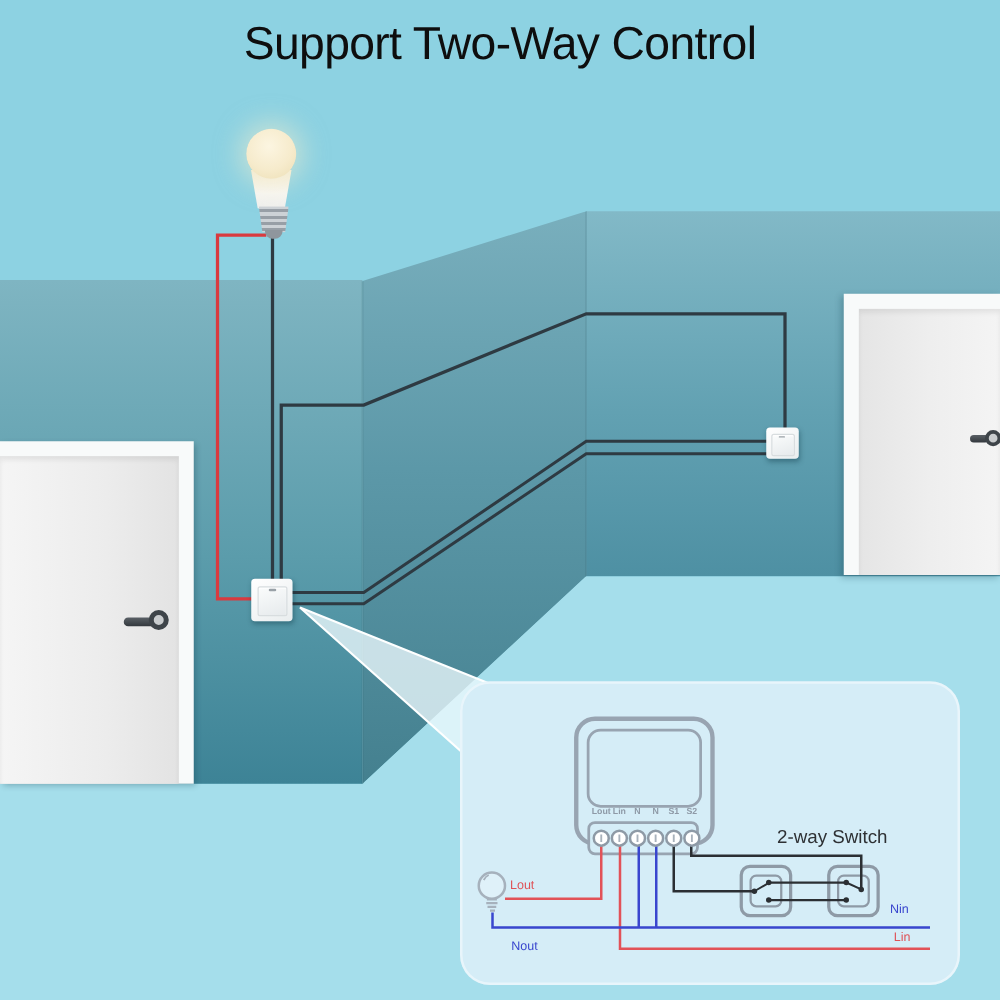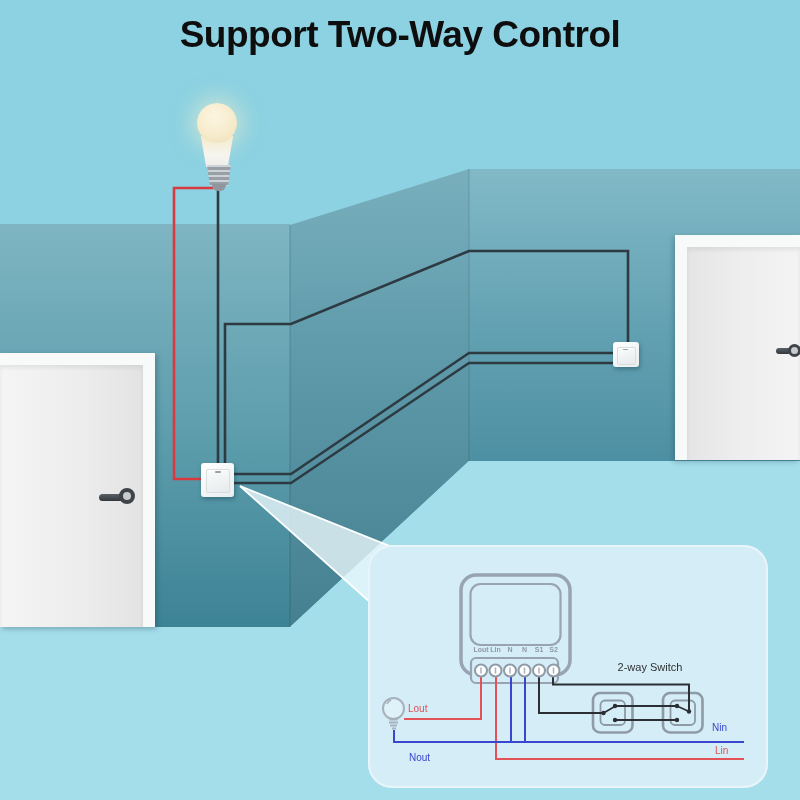--- a/index.html
+++ b/index.html
@@ -1,20 +1,20 @@
 <!DOCTYPE html>
 <html><head>
 <meta charset="utf-8">
 <style>
   html,body{margin:0;padding:0;background:#8DD2E2;}
   #app{position:relative;width:800px;height:800px;margin:0 auto;overflow:hidden;
        background:#8DD2E2;font-family:"Liberation Sans",sans-serif;}
   .abs{position:absolute;}
   
-  #title{left:0;top:14px;width:800px;text-align:center;font-size:37px;font-weight:bold;
+  #title{left:0;top:14px;width:800px;text-align:center;font-size:37px;font-weight:normal;
          color:#0E0E0E;letter-spacing:-0.5px;}
   
   #wall-left{left:0;top:224px;width:290px;height:403px;
      background:linear-gradient(180deg,#7FB5C2 0%,#5B9CAB 55%,#3D8396 100%);}
   #wall-back{left:290px;top:169px;width:179px;height:458px;
      background:linear-gradient(180deg,#79AFBD 0%,#5C98A8 45%,#44808F 100%);
      clip-path:polygon(0 12.2%,100% 0,100% 63.8%,0 100%);}
   #wall-right{left:469px;top:169px;width:331px;height:292px;
      background:linear-gradient(180deg,#82B9C7 0%,#62A1B2 55%,#4E90A3 100%);}
   #floor{left:0;top:461px;width:800px;height:339px;background:#A5DEEB;
@@ -64,21 +64,21 @@
      clip-path:polygon(4% 0,96% 0,85% 100%,15% 100%);border-radius:2px;}
   #bulb-tip{left:212px;top:184px;width:14px;height:7px;background:#8F969D;
      border-radius:0 0 6px 6px;}
   
   #panel{left:368px;top:545px;width:400px;height:243px;border-radius:24px;
      background:#D5EDF7;box-shadow:inset 0 0 0 2px rgba(255,255,255,.45);}
   
   .t-label{width:28px;text-align:center;font-size:7px;font-weight:bold;color:#8E99A6;}
   .wire-label{font-size:10px;}
   .red-t{color:#DF5257;} .blue-t{color:#3946CE;}
-  #lbl-2way{left:590px;top:661px;width:120px;text-align:center;font-size:11px;color:#2E3134;}
+  #lbl-2way{left:590px;top:661px;width:120px;text-align:right;font-size:15px;color:#2E3134;}
 </style>
 </head>
 <body>
 
 <div id="app">
 
   <div id="title" class="abs">Support Two-Way Control</div>
 
   <div id="wall-left" class="abs"></div>
   <div id="wall-back" class="abs"></div>

